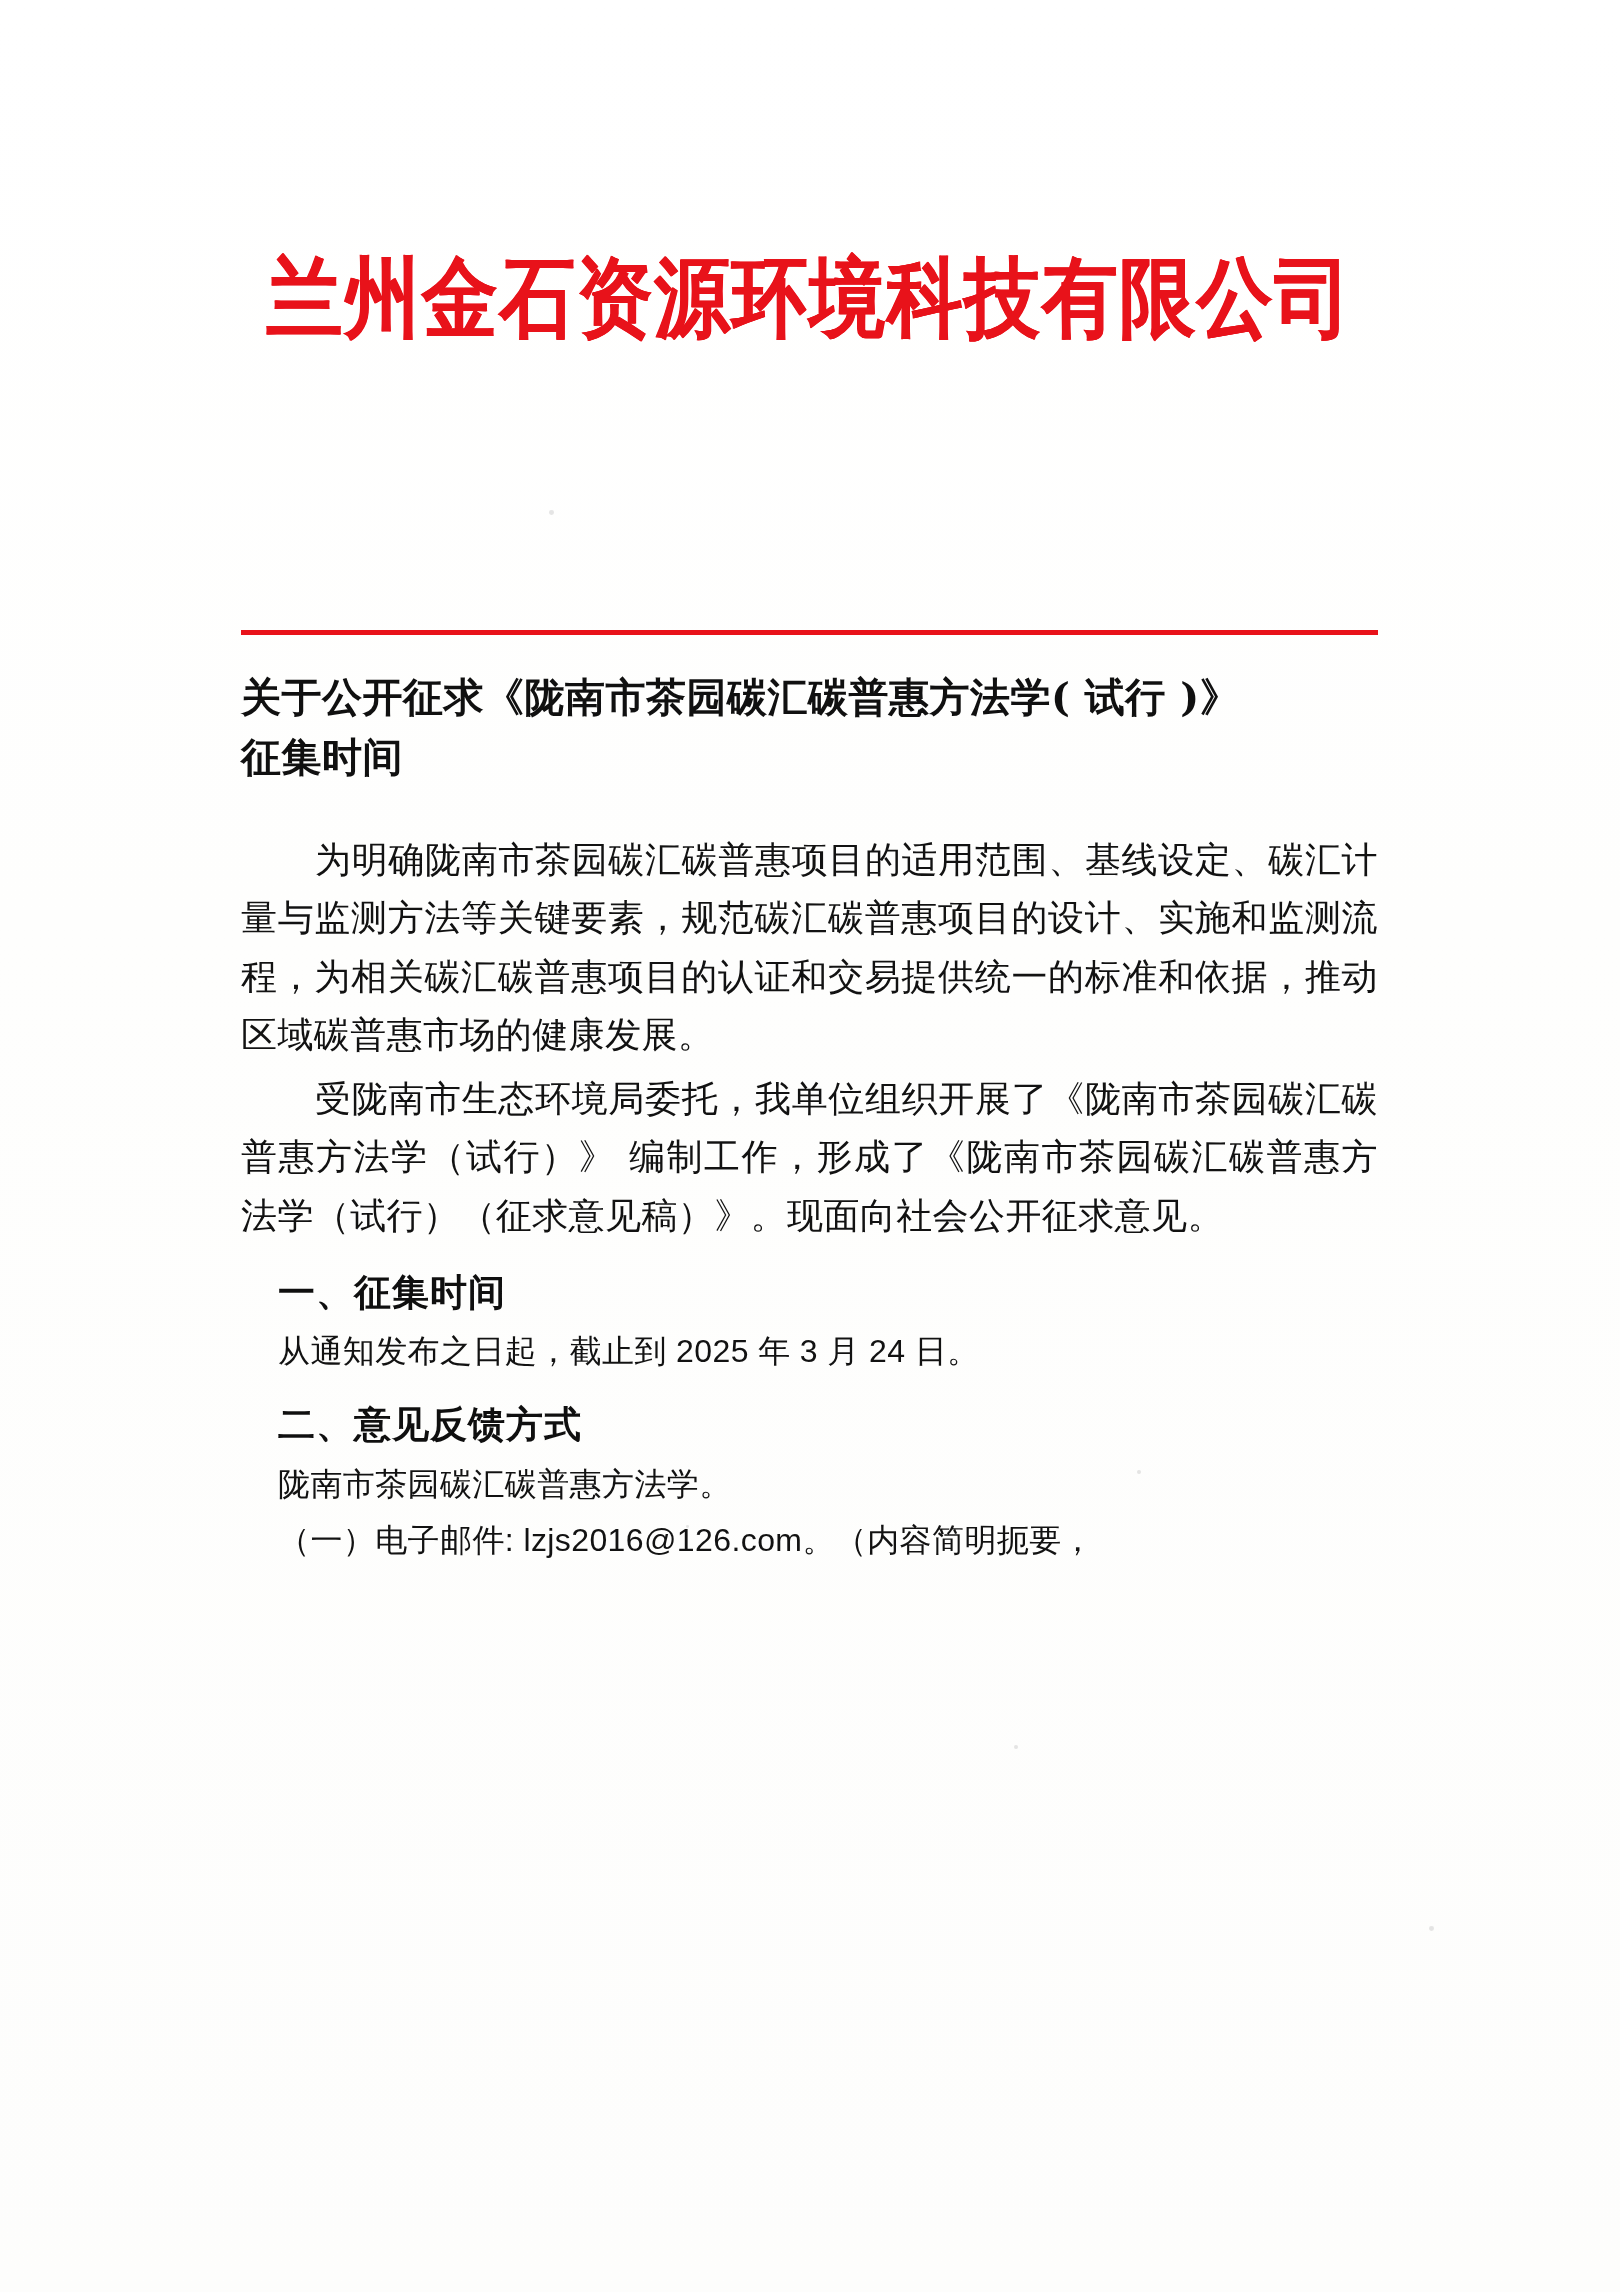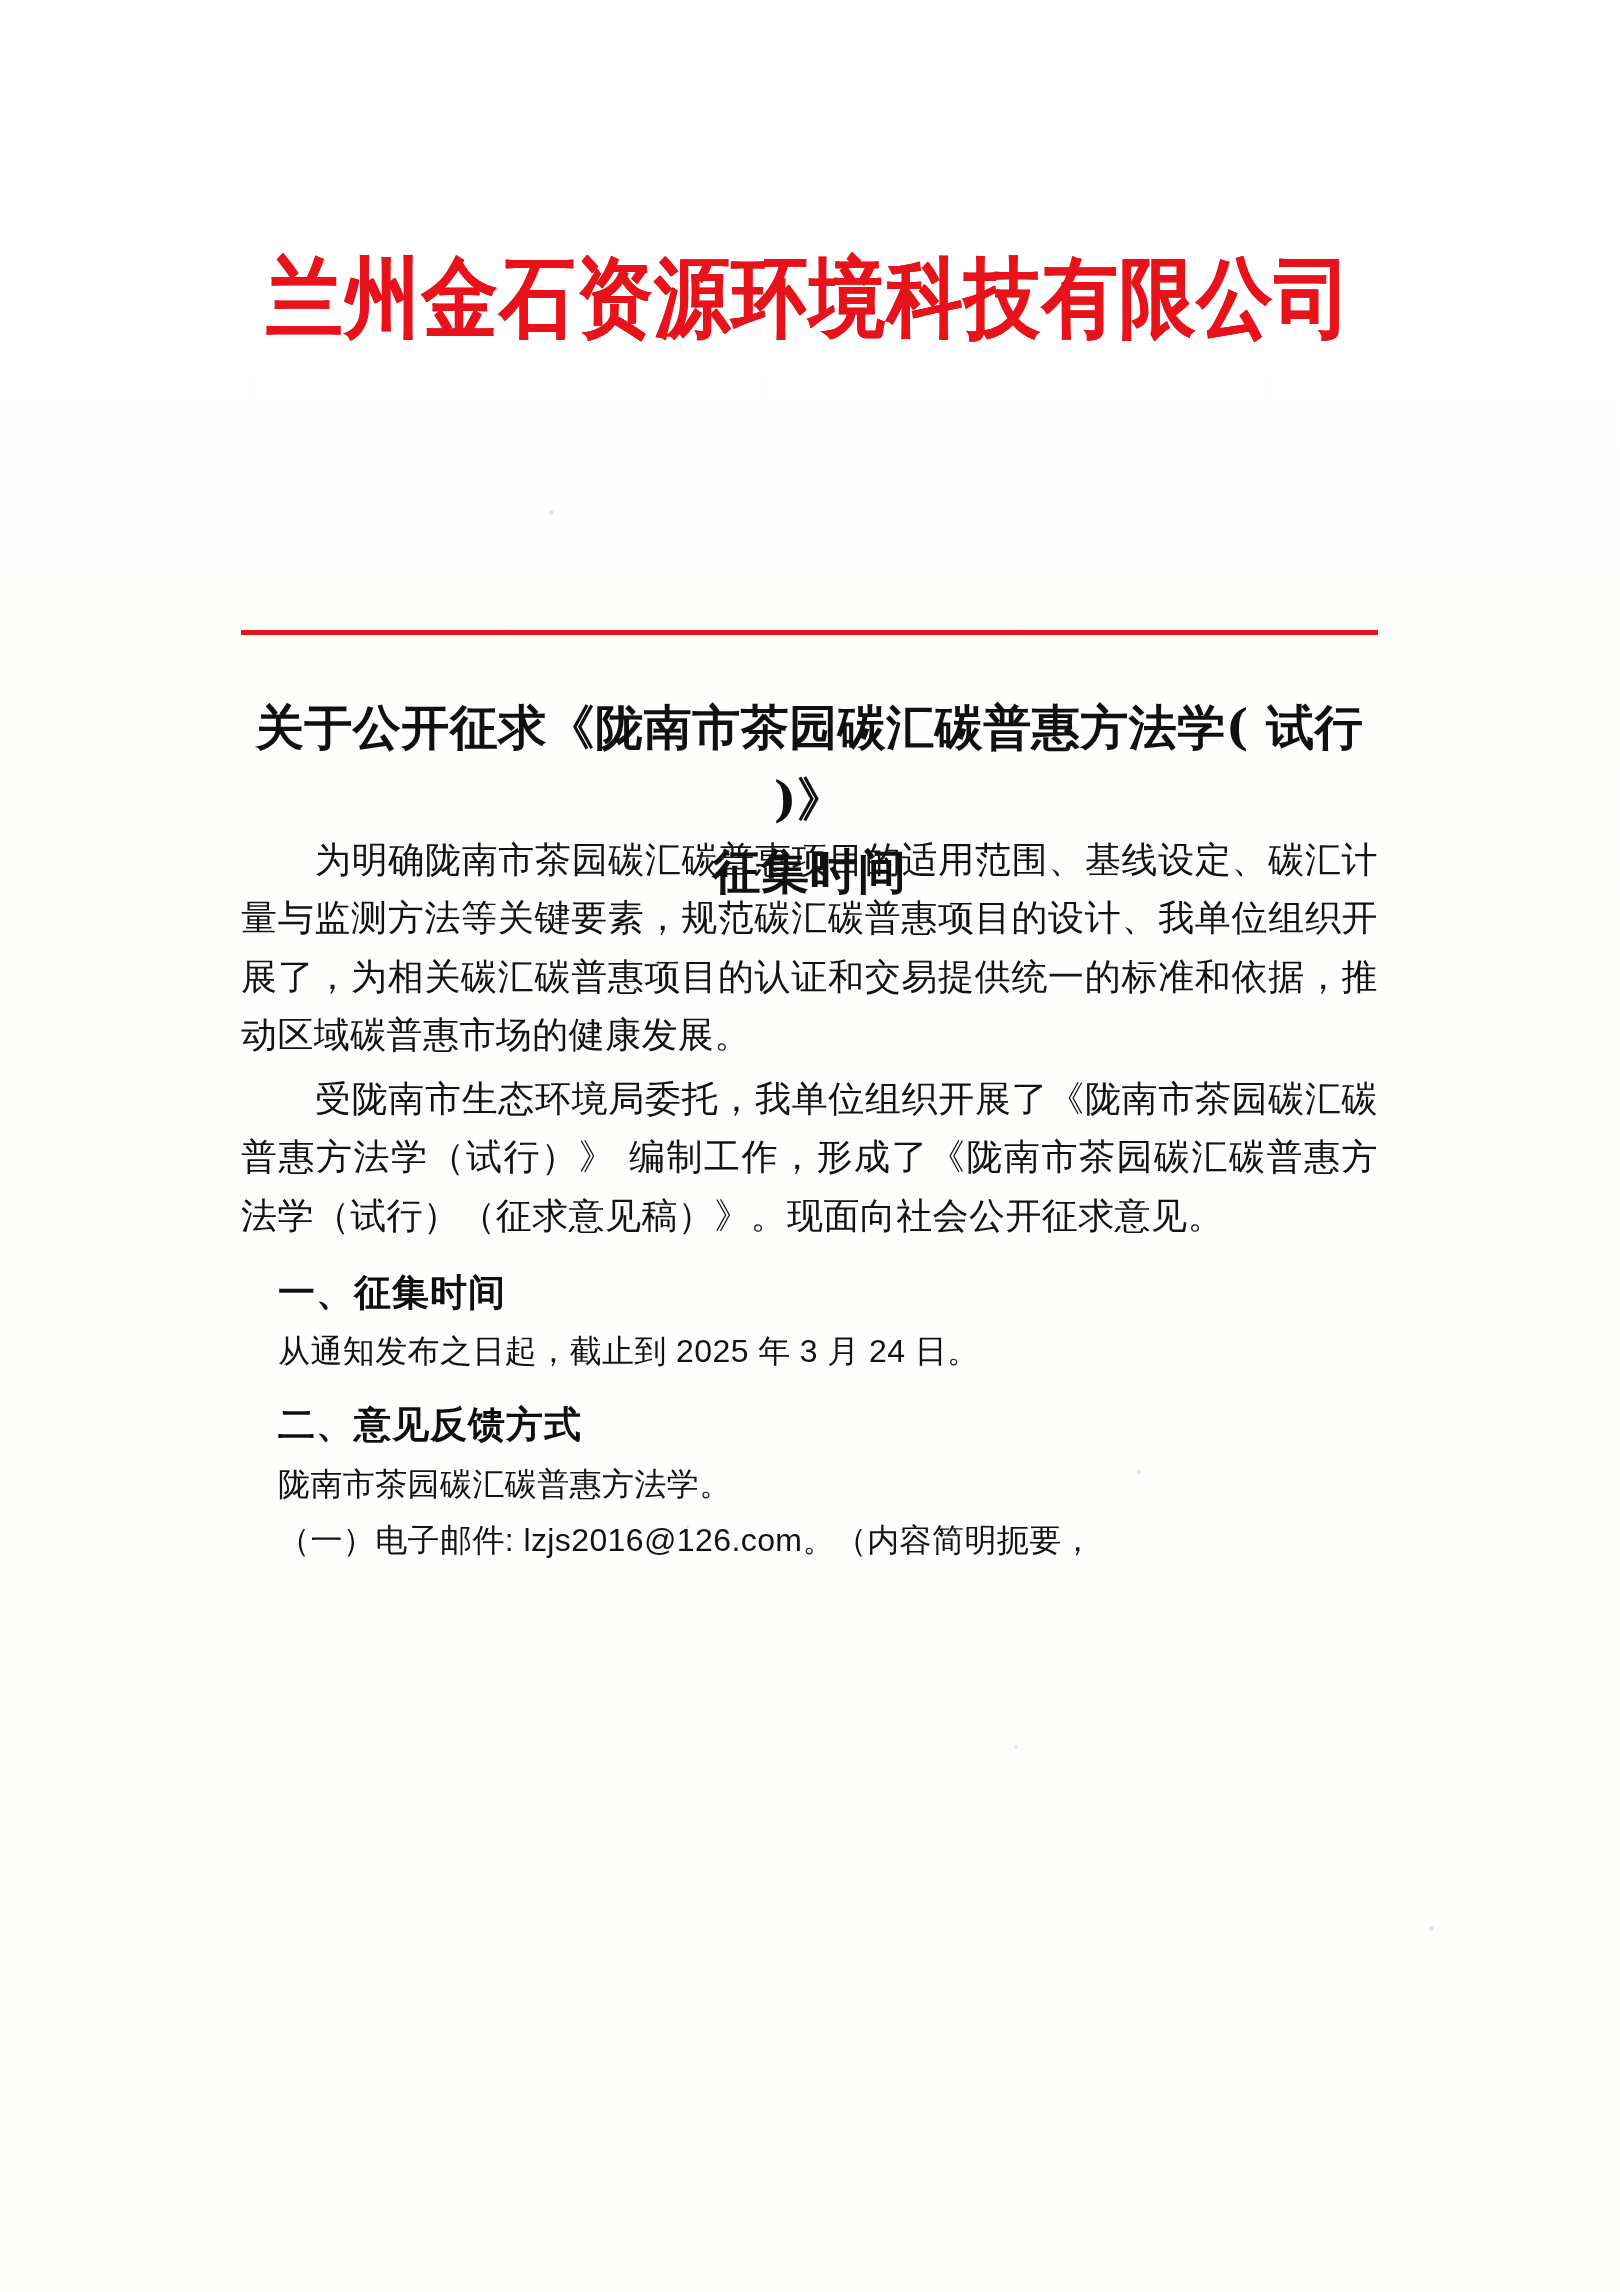--- a/index.html
+++ b/index.html
@@ -56,28 +56,27 @@
     top: 630px;
     width: 1137px;
     height: 4.9px;
     background: #e8121a;
   }
   .doc-title {
     position: absolute;
     left: 0;
     top: 667px;
     width: 1137px;
-    text-align: center;
+    text-align: left;
     font-family: "DejaVu Serif", serif;
     font-weight: bold;
-    font-size: 48px;
+    font-size: 40px;
     line-height: 1.5;
     color: #101010;
     letter-spacing: 0.5px;
-    margin-top: 24px;
   }
   .doc-title .line2 {
     display: block;
   }
   .body-block {
     position: absolute;
     left: 0;
     top: 831px;
     width: 1137px;
   }
@@ -143,21 +142,21 @@
 
     <div class="red-rule"></div>
 
     <div class="doc-title">
       <span>关于公开征求《陇南市茶园碳汇碳普惠方法学( 试行 )》</span>
       <span class="line2">征集时间</span>
     </div>
 
     <div class="body-block">
 
-      <p class="para">为明确陇南市茶园碳汇碳普惠项目的适用范围、基线设定、碳汇计量与监测方法等关键要素，规范碳汇碳普惠项目的设计、我单位组织开展了，为相关碳汇碳普惠项目的认证和交易提供统一的标准和依据，推动区域碳普惠市场的健康发展。</p>
+      <p class="para">为明确陇南市茶园碳汇碳普惠项目的适用范围、基线设定、碳汇计量与监测方法等关键要素，规范碳汇碳普惠项目的设计、实施和监测流程，为相关碳汇碳普惠项目的认证和交易提供统一的标准和依据，推动区域碳普惠市场的健康发展。</p>
       <p class="para">受陇南市生态环境局委托，我单位组织开展了《陇南市茶园碳汇碳普惠方法学（试行）》 编制工作，形成了《陇南市茶园碳汇碳普惠方法学（试行）（征求意见稿）》。现面向社会公开征求意见。</p>
 
       <h2 class="section">一、征集时间</h2>
       <p class="plain">从通知发布之日起，截止到 2025 年 3 月 24 日。</p>
 
       <h2 class="section">二、意见反馈方式</h2>
       <p class="plain">陇南市茶园碳汇碳普惠方法学。</p>
       <p class="plain mono-inline">（一）电子邮件: lzjs2016@126.com。（内容简明扼要，</p>
 
     </div>

